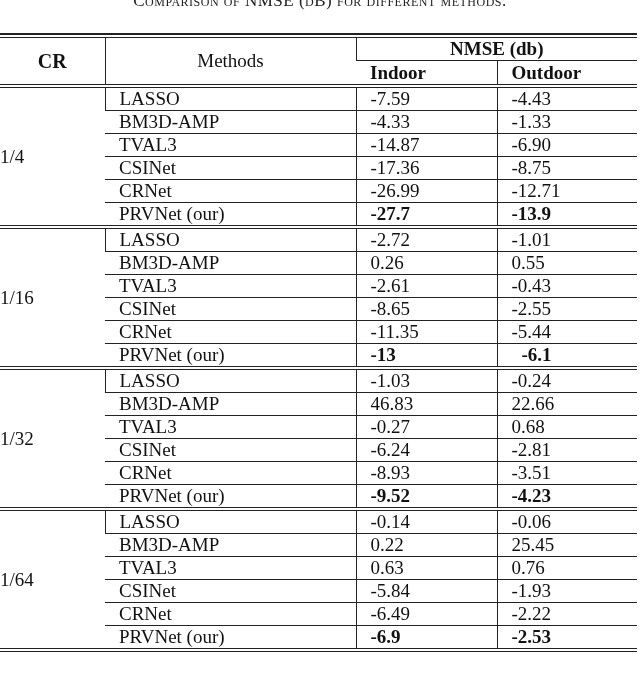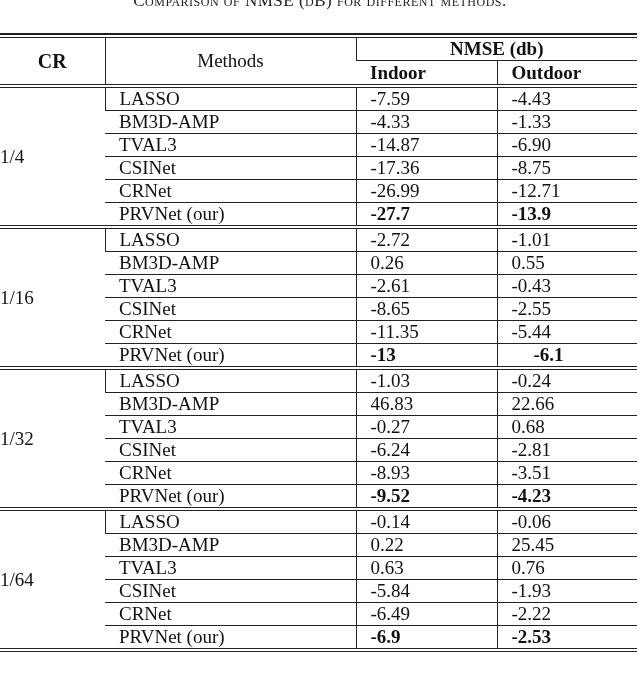--- a/index.html
+++ b/index.html
@@ -106,21 +106,21 @@
         <td>-2.55</td>
       </tr>
       <tr>
         <td>CRNet</td>
         <td>-11.35</td>
         <td>-5.44</td>
       </tr>
       <tr class="group-end">
         <td>PRVNet (our)</td>
         <td class="bold">-13</td>
-        <td class="bold" style="padding-left:36px;">-6.1</td>
+        <td class="bold" style="padding-left:24px;">-6.1</td>
       </tr>
 
       <tr>
         <td class="cr-cell" rowspan="6" style="border-bottom:4px double #222;">1/32</td>
         <td>LASSO</td>
         <td>-1.03</td>
         <td>-0.24</td>
       </tr>
       <tr>
         <td>BM3D-AMP</td>

